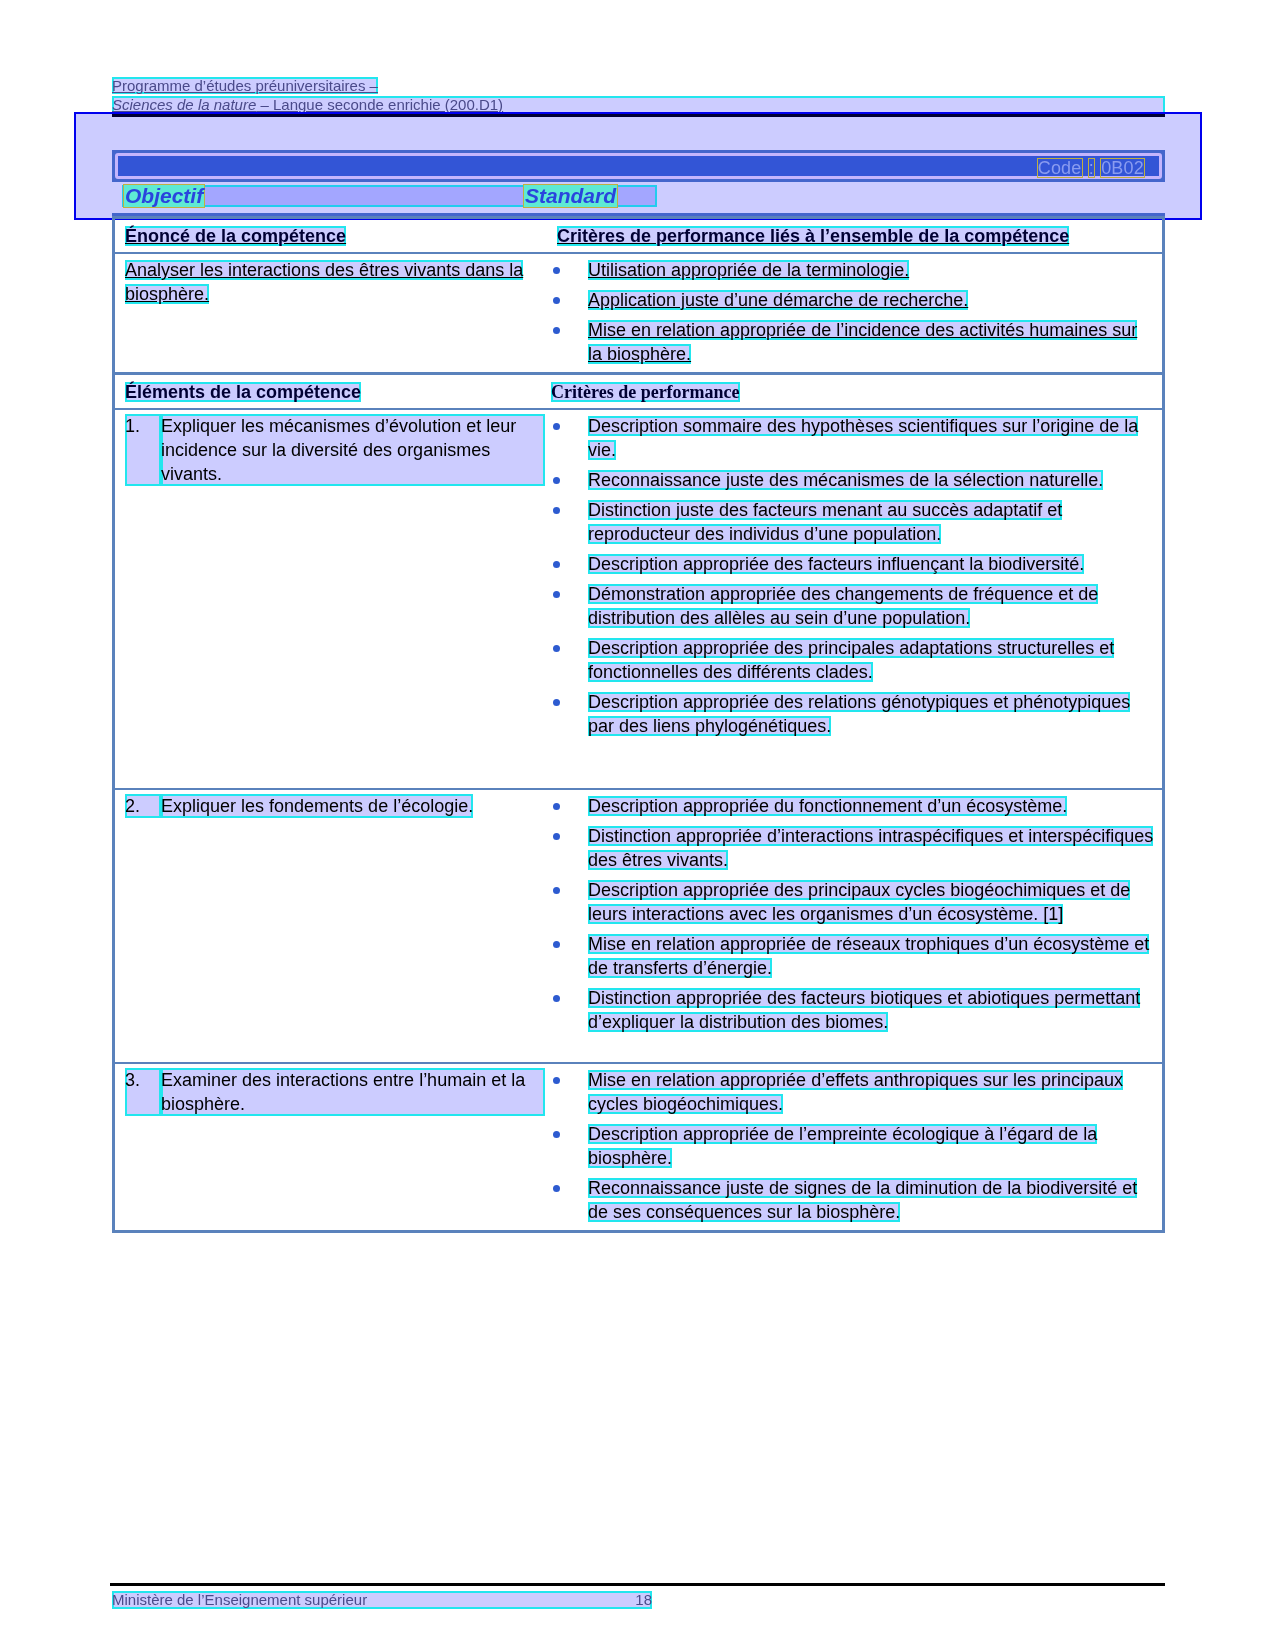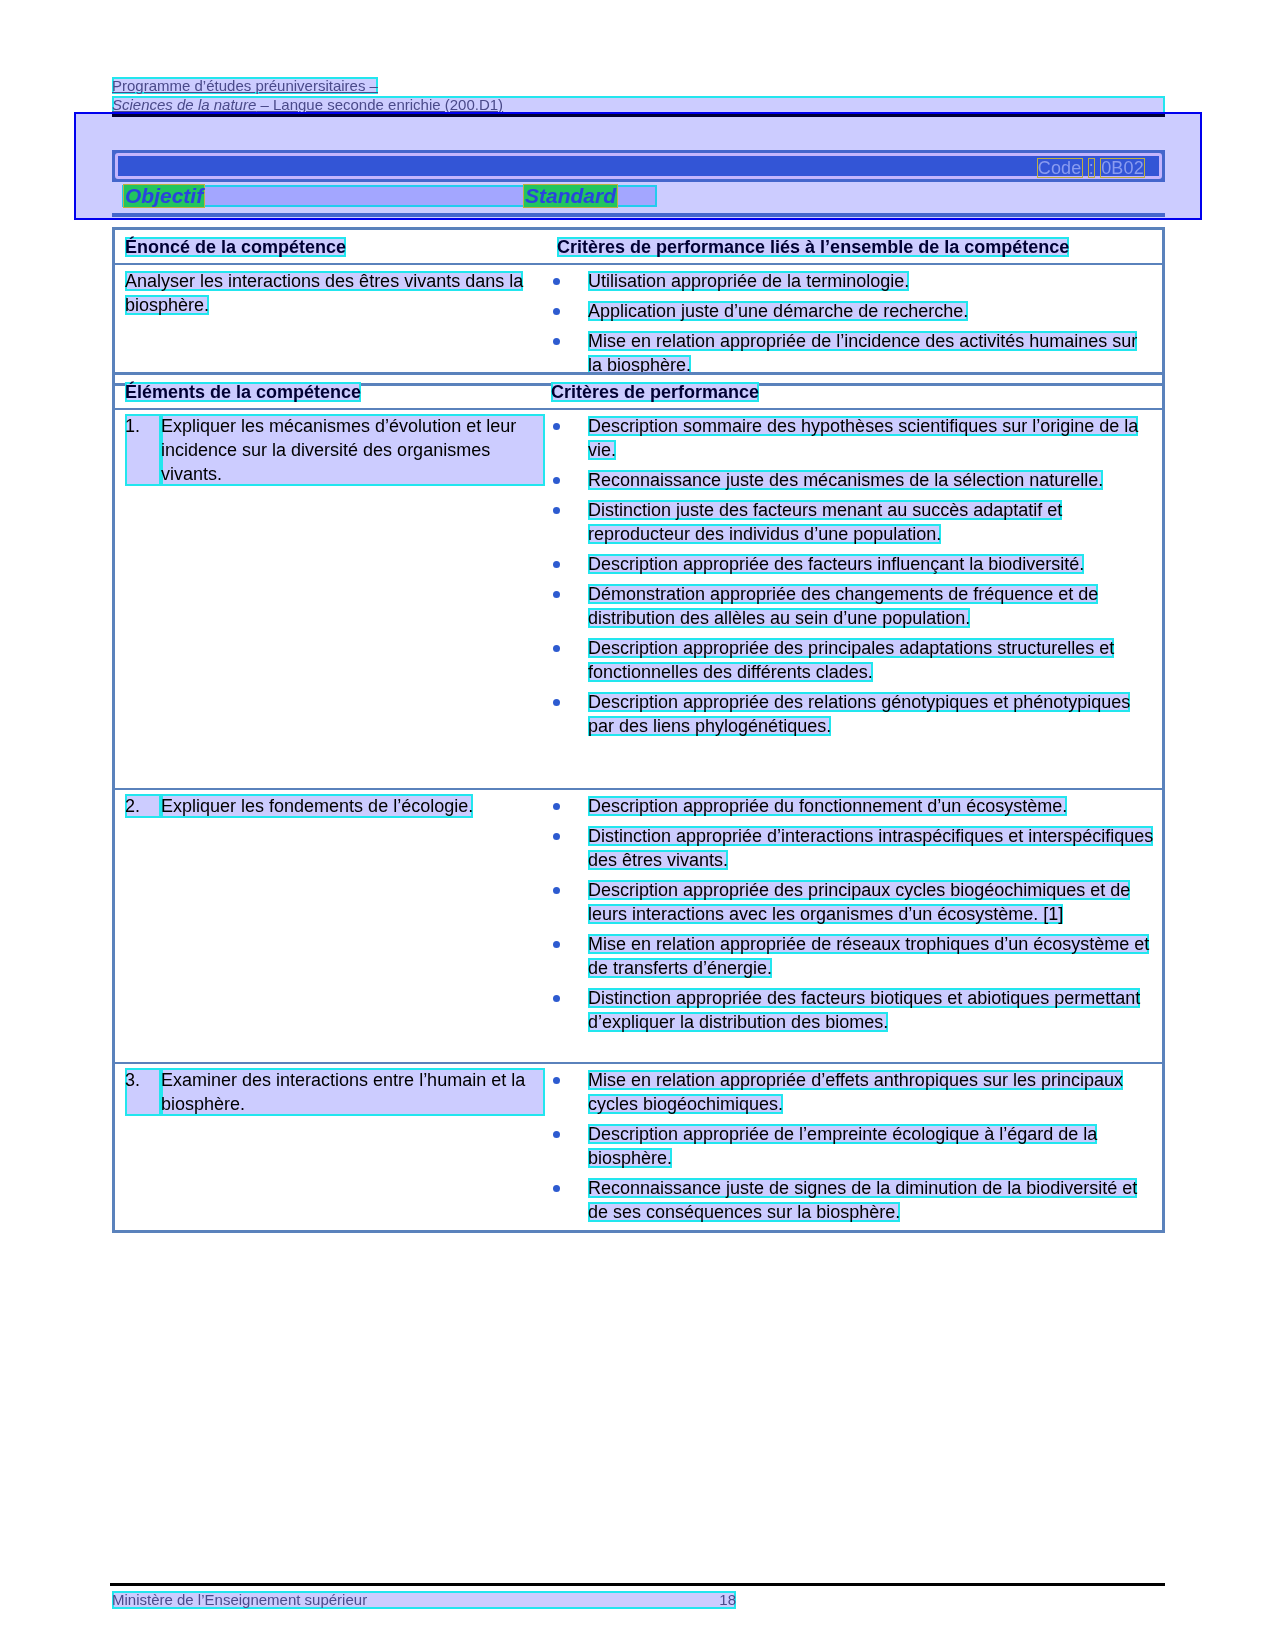--- a/index.html
+++ b/index.html
@@ -28,21 +28,21 @@
     position: absolute; right: 14px; top: 2px; font-size: 18px; color: #8a9cf0;
     white-space: nowrap; letter-spacing: 0.2px;
   }
   .code-label span { box-shadow: inset 0 0 0 1px #c0b040; padding: 0 1px; }
   .os-band {
     position: absolute; left: 122px; top: 185px; width: 535px; height: 22px;
     background: #a3a6ff; box-shadow: inset 0 0 0 2px #22ccee;
   }
   .os-label {
     position: absolute; top: 184px; font-size: 21px; font-weight: bold; font-style: italic;
-    color: #2a44dd; background: #22c55e; box-shadow: inset 0 0 0 1px #c0b040; padding: 0 2px;
+    color: #2a44dd; background: #5eead4; box-shadow: inset 0 0 0 1px #c0b040; padding: 0 2px;
     line-height: 24px;
   }
   .bluebar { position: absolute; left: 112px; width: 1053px; height: 4px; background: #4466cc; }
   table.comp {
     position: absolute; left: 112px; width: 1053px; border-collapse: collapse;
     border: 3px solid #5a82bc; box-sizing: border-box;
   }
   table.comp td, table.comp th {
     vertical-align: top; text-align: left; padding: 0; font-size: 18px; line-height: 24px;
   }
@@ -56,21 +56,21 @@
   .bullets { list-style: none; margin: 0; padding: 0; }
   .bullets li { position: relative; padding-left: 37px; margin-bottom: 6px; }
   .bullets li:last-child { margin-bottom: 0; }
   .bullet {
     position: absolute; left: 2px; top: 9px; width: 7px; height: 7px; border-radius: 50%;
     background: #2d5bd0;
   }
   .hltext { background: #ccccff; box-shadow: inset 0 0 0 2px #22e6ee; }
   .foot-rule { position: absolute; left: 110px; top: 1583px; width: 1055px; height: 3px; background: #000; }
   .foot-text {
-    position: absolute; left: 112px; top: 1591px; width: 624px; font-size: 15px; color: #4a4a8a;
+    position: absolute; left: 112px; top: 1591px; width: 540px; font-size: 15px; color: #4a4a8a;
     line-height: 18px; display: flex; justify-content: space-between;
   }
 </style>
 </head>
 <body>
 
 <div class="abs hdr-text" style="left:112px;top:77px;">
   <span class="hl">Programme d’études préuniversitaires –</span>
 </div>
 <div class="abs hdr-text hl" style="left:112px;top:96px;width:1053px;">
@@ -90,21 +90,21 @@
     </div>
   </div>
 </div>
 
 <div class="os-band"></div>
 <div class="os-label" style="left:123px;">Objectif</div>
 <div class="os-label" style="left:523px;">Standard</div>
 
 <div class="bluebar" style="top:213px;"></div>
 
-<table class="comp" style="top:227px;height:154px;">
+<table class="comp" style="top:216px;height:154px;text-decoration:underline;">
   <tbody>
       <tr class="head">
     <th style="width:418px;">
       <span class="hltext">Énoncé de la compétence</span>
     </th>
     <th style="padding-left:6px;">
       <span class="hltext">Critères de performance liés à l’ensemble de la compétence</span>
     </th>
   </tr>
   <tr>
@@ -121,21 +121,21 @@
   </tr>
 </tbody>
   </table>
 
 <table class="comp" style="top:372px;height:857px;">
   <tbody>
       <tr class="head">
     <th style="width:418px;">
       <span class="hltext">Éléments de la compétence</span>
     </th>
-    <th style="padding-left:0;">
+    <th style="padding-left:0;font-family:Liberation Serif, serif;">
       <span class="hltext">Critères de performance</span>
     </th>
   </tr>
 
   <tr style="height:380px;">
     <td class="left">
       <div class="enum">
         <span class="num hltext">1.</span>
         <span class="hltext">Expliquer les mécanismes d’évolution et leur incidence sur la diversité des organismes vivants.</span>
       </div>

